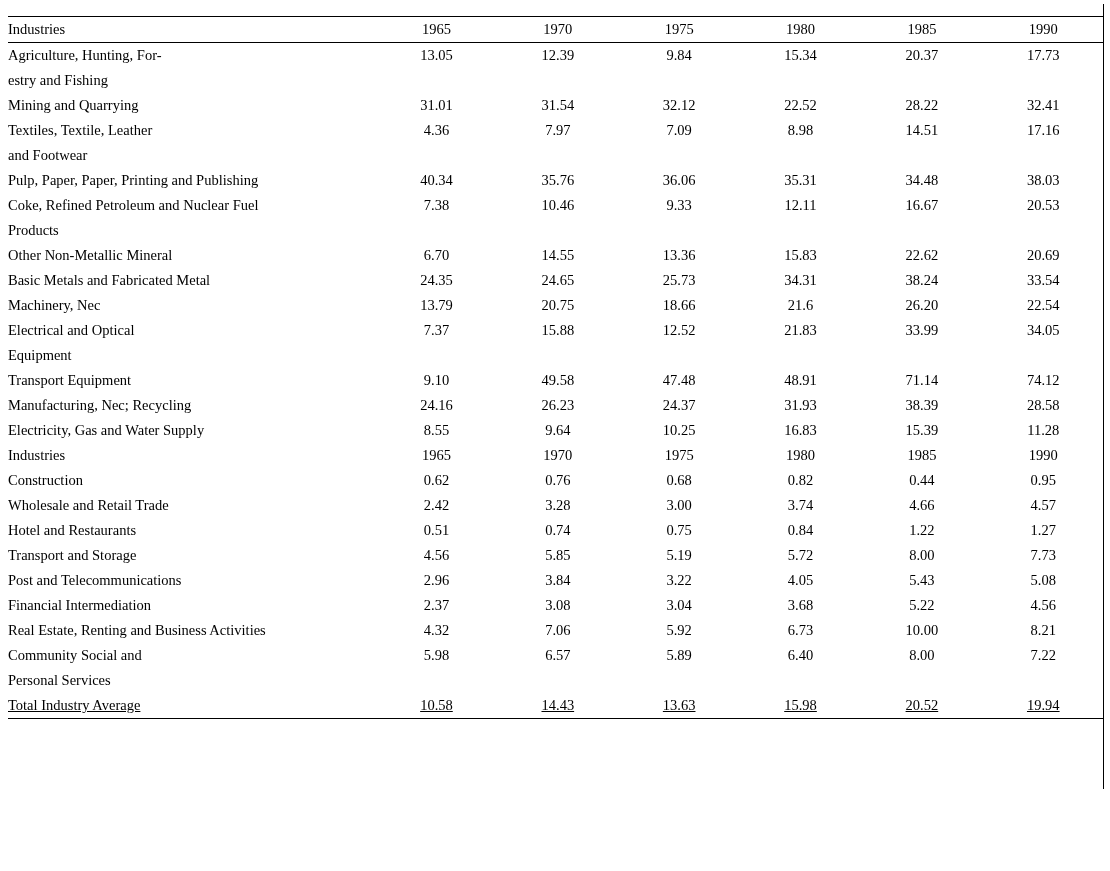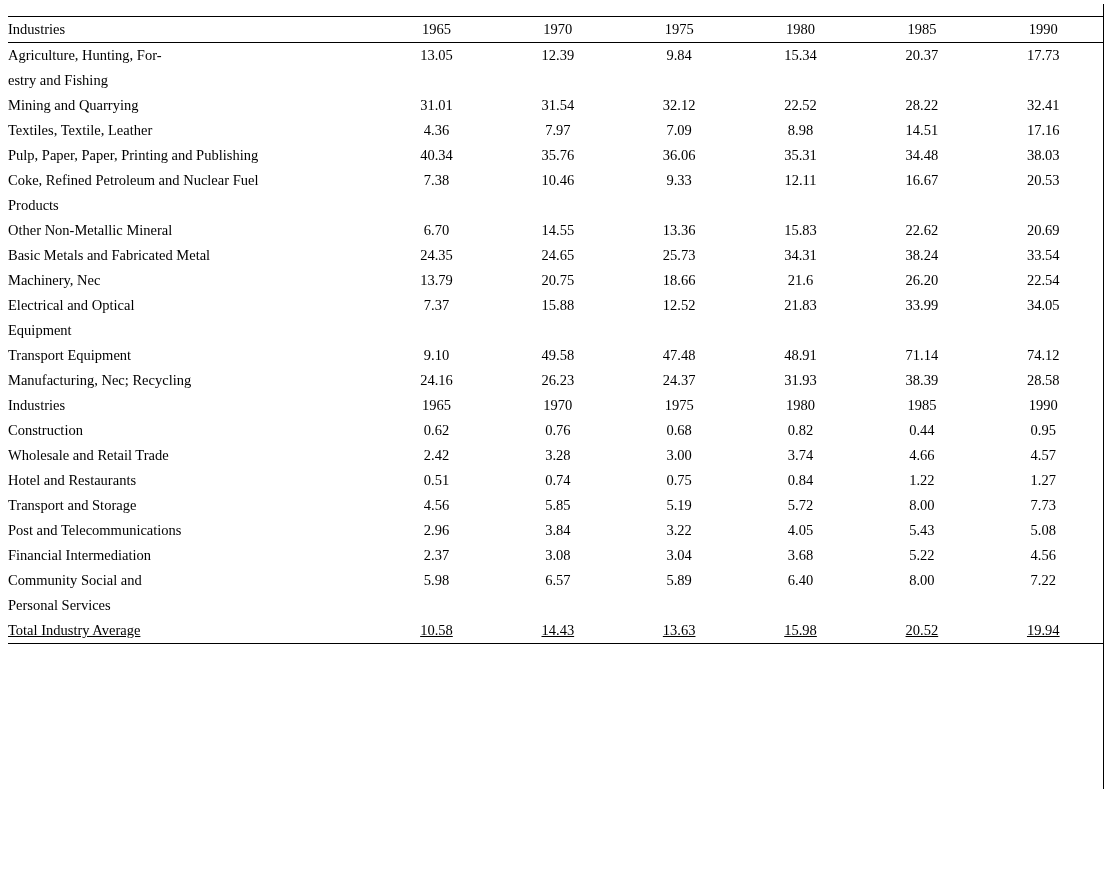--- a/index.html
+++ b/index.html
@@ -117,20 +117,29 @@
           <tr>
             <td class="label">Textiles, Textile, Leather</td>
             <td class="num">4.36</td>
             <td class="num">7.97</td>
             <td class="num">7.09</td>
             <td class="num">8.98</td>
             <td class="num">14.51</td>
             <td class="num">17.16</td>
           </tr>
           <tr>
+            <td class="label">and Footwear</td>
+            <td class="num"></td>
+            <td class="num"></td>
+            <td class="num"></td>
+            <td class="num"></td>
+            <td class="num"></td>
+            <td class="num"></td>
+          </tr>
+          <tr>
             <td class="label">Pulp, Paper, Paper, Printing and Publishing</td>
             <td class="num">40.34</td>
             <td class="num">35.76</td>
             <td class="num">36.06</td>
             <td class="num">35.31</td>
             <td class="num">34.48</td>
             <td class="num">38.03</td>
           </tr>
           <tr>
             <td class="label">Coke, Refined Petroleum and Nuclear Fuel</td>
@@ -207,20 +216,29 @@
           <tr>
             <td class="label">Manufacturing, Nec; Recycling</td>
             <td class="num">24.16</td>
             <td class="num">26.23</td>
             <td class="num">24.37</td>
             <td class="num">31.93</td>
             <td class="num">38.39</td>
             <td class="num">28.58</td>
           </tr>
           <tr>
+            <td class="label">Electricity, Gas and Water Supply</td>
+            <td class="num">8.55</td>
+            <td class="num">9.64</td>
+            <td class="num">10.25</td>
+            <td class="num">16.83</td>
+            <td class="num">15.39</td>
+            <td class="num">11.28</td>
+          </tr>
+          <tr>
             <td class="label">Industries</td>
             <td class="num">1965</td>
             <td class="num">1970</td>
             <td class="num">1975</td>
             <td class="num">1980</td>
             <td class="num">1985</td>
             <td class="num">1990</td>
           </tr>
           <tr>
             <td class="label">Construction</td>
@@ -268,20 +286,29 @@
             <td class="num">5.08</td>
           </tr>
           <tr>
             <td class="label">Financial Intermediation</td>
             <td class="num">2.37</td>
             <td class="num">3.08</td>
             <td class="num">3.04</td>
             <td class="num">3.68</td>
             <td class="num">5.22</td>
             <td class="num">4.56</td>
+          </tr>
+          <tr>
+            <td class="label">Real Estate, Renting and Business Activities</td>
+            <td class="num">4.32</td>
+            <td class="num">7.06</td>
+            <td class="num">5.92</td>
+            <td class="num">6.73</td>
+            <td class="num">10.00</td>
+            <td class="num">8.21</td>
           </tr>
           <tr>
             <td class="label">Community Social and</td>
             <td class="num">5.98</td>
             <td class="num">6.57</td>
             <td class="num">5.89</td>
             <td class="num">6.40</td>
             <td class="num">8.00</td>
             <td class="num">7.22</td>
           </tr>

